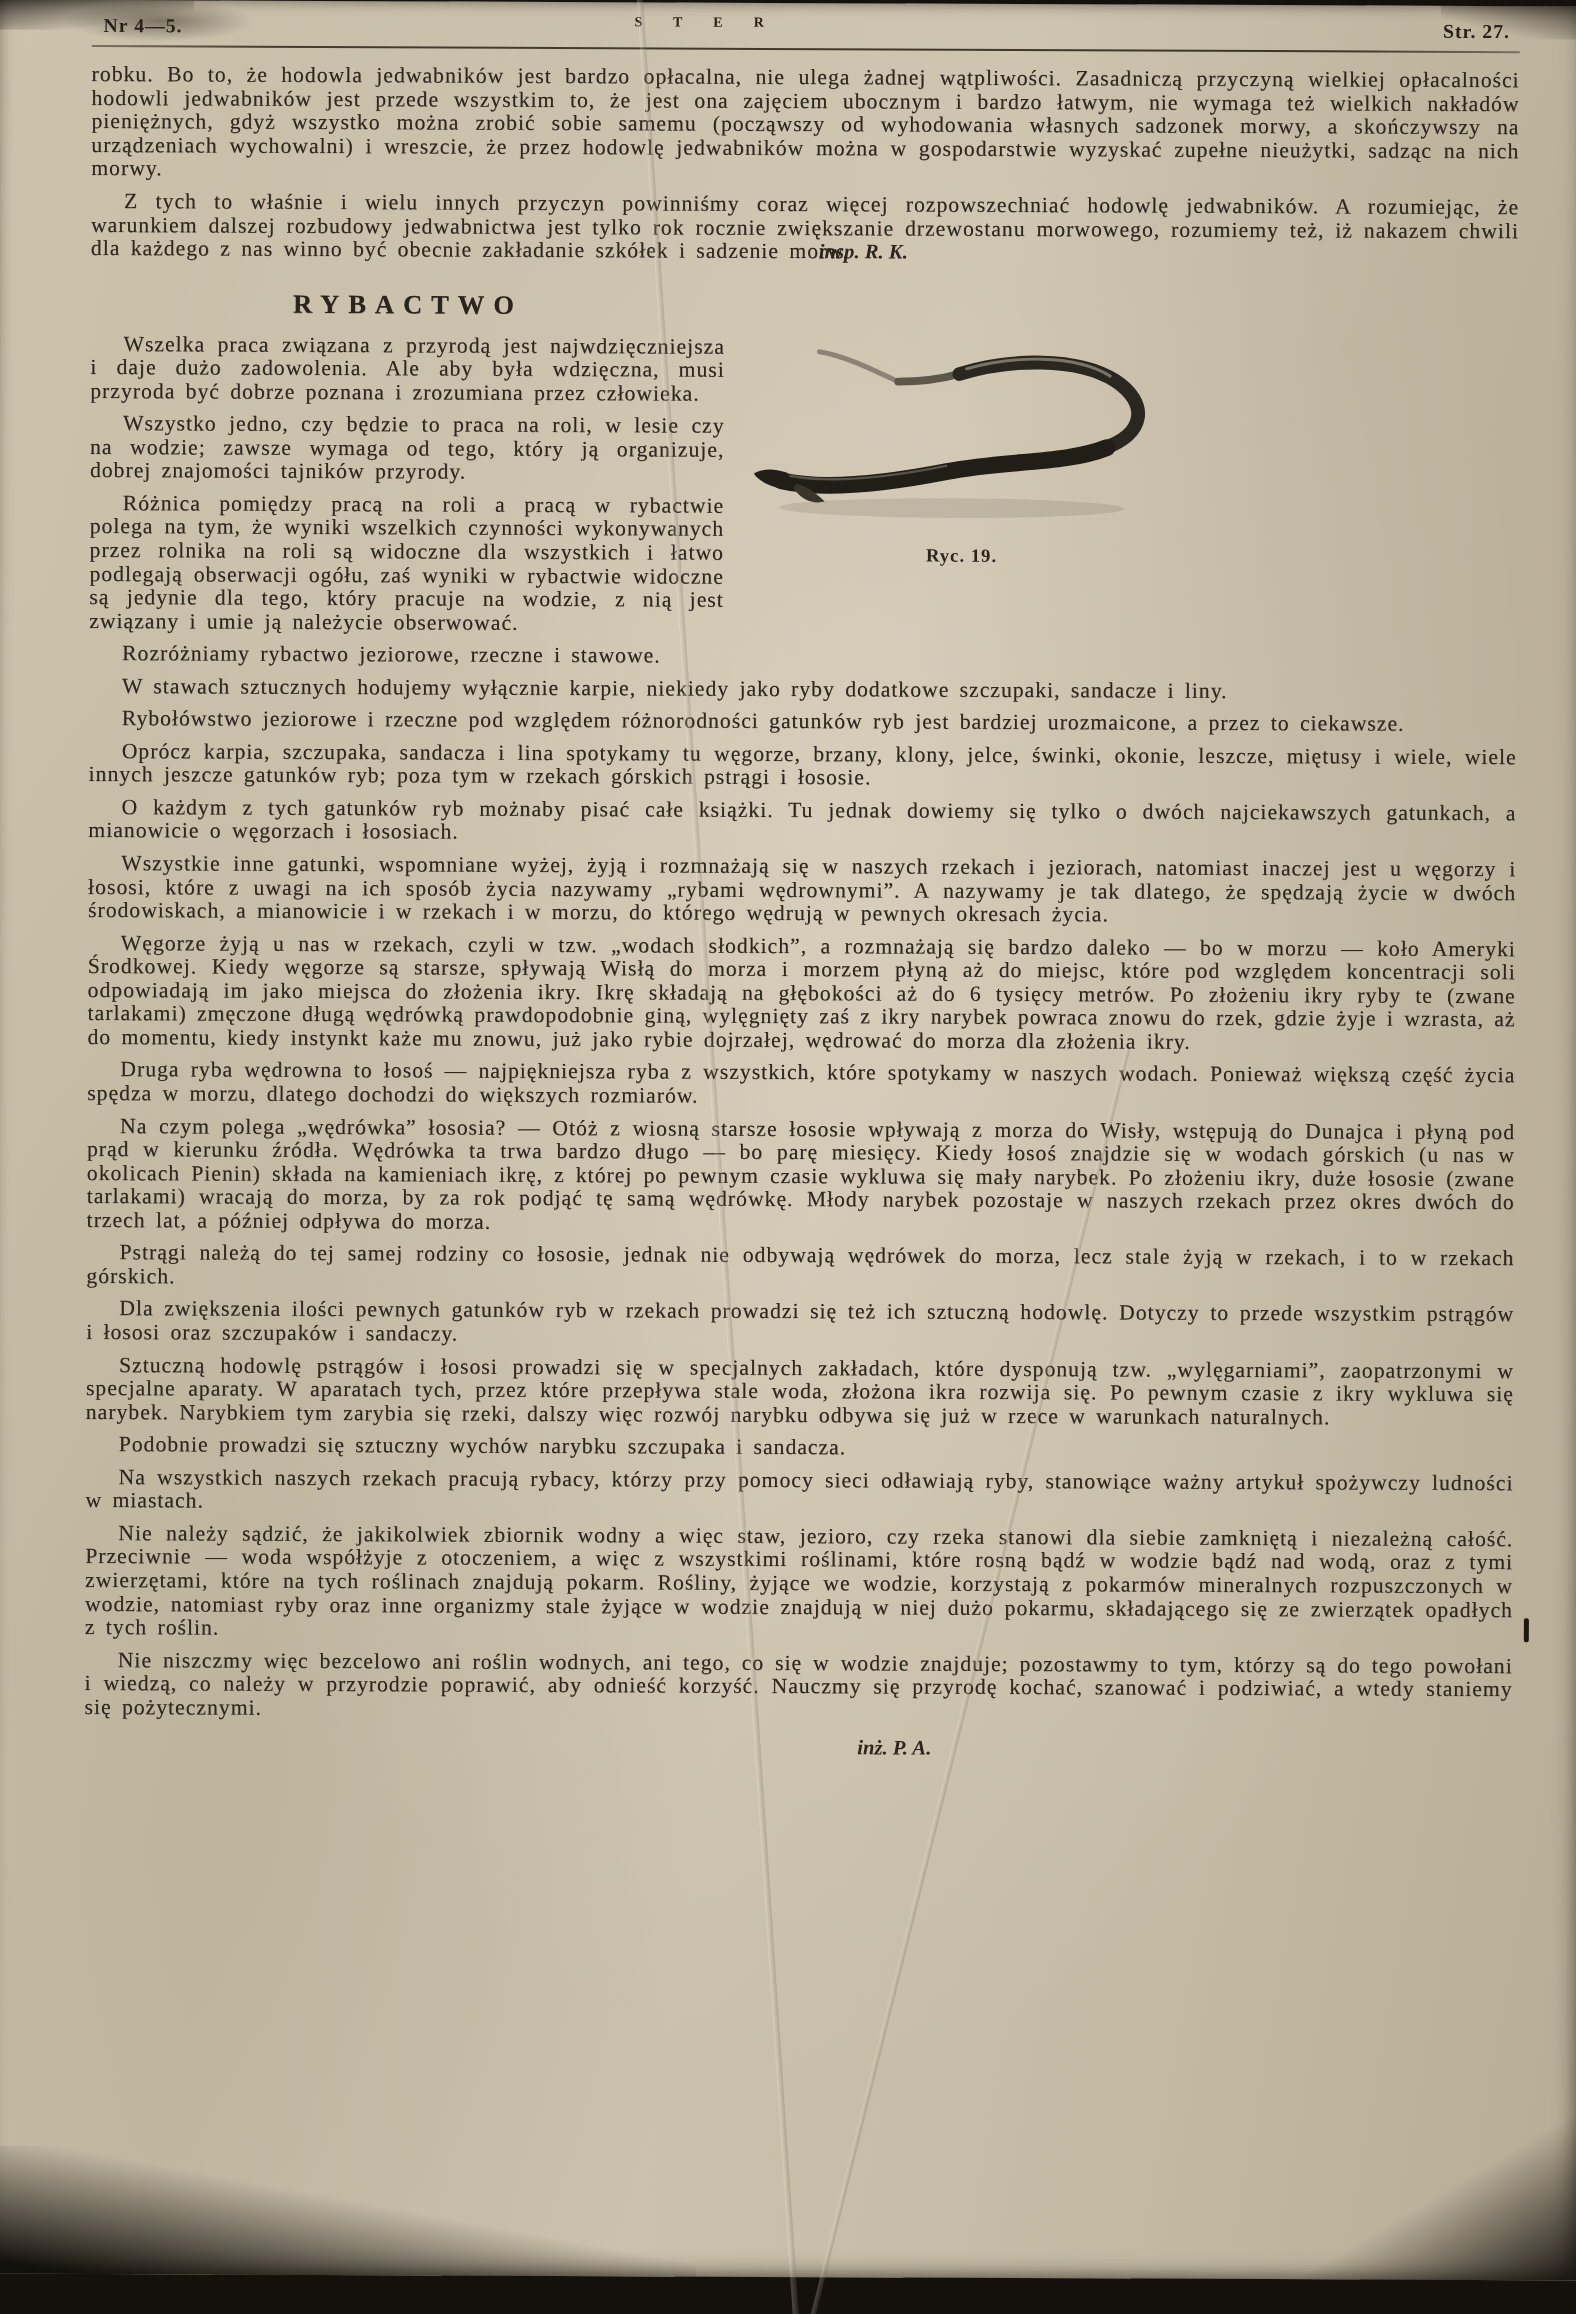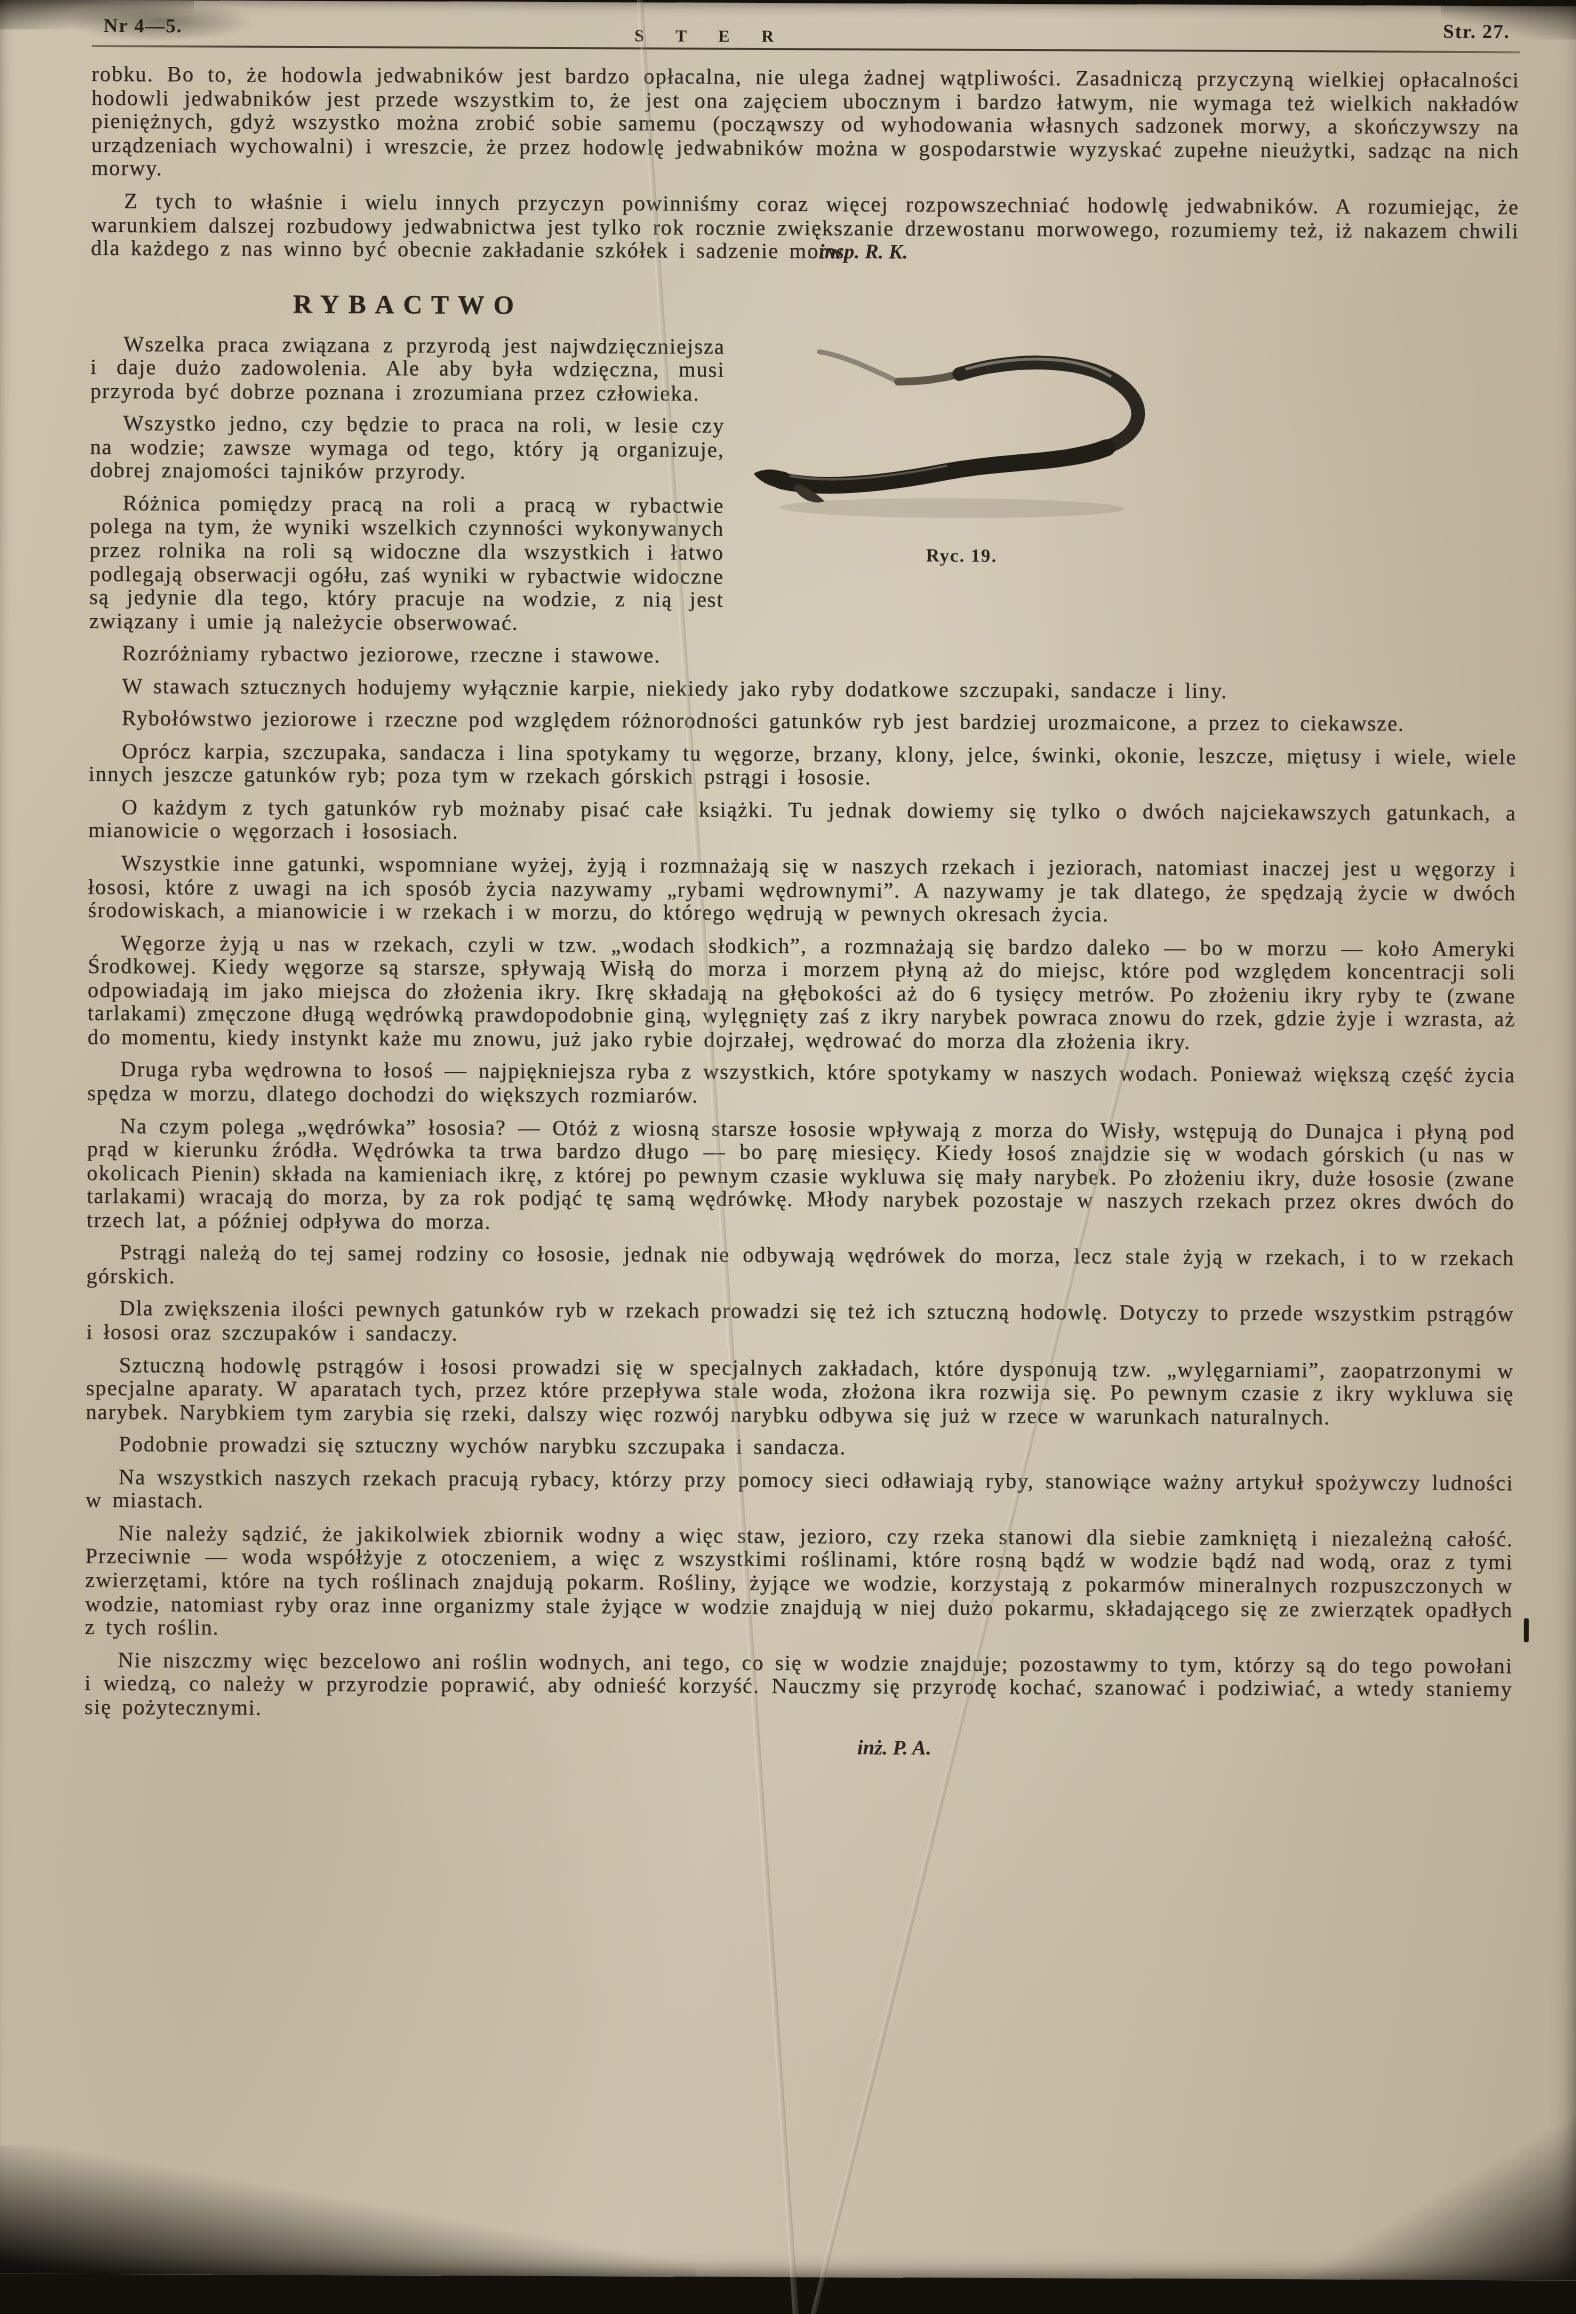--- a/index.html
+++ b/index.html
@@ -47,21 +47,21 @@
     background:linear-gradient(90deg, rgba(255,255,250,0.32), rgba(100,84,60,0.38)); }
   .ink-mark { position:absolute; right:53px; top:1612px; width:4.9px; height:23.6px;
     background:#1d1913; border-radius:2px; }
   .header-smudge { position:absolute; left:69px; top:0; width:187px; height:41px;
     background:radial-gradient(ellipse at center, rgba(28,22,15,0.45), rgba(0,0,0,0) 72%); }
 
   
   .page-header { position:relative; height:29.6px; font-weight:bold; font-size:19.7px;
     letter-spacing:1px; color:#27211a; }
   .issue   { position:absolute; left:11.8px;  top:2px; }
-  .masthead{ position:absolute; left:38%;   top:12px;   font-size:17px; letter-spacing:13.8px; }
+  .masthead{ position:absolute; left:38%;   top:0;   font-size:14px; letter-spacing:13.8px; }
   .pagenum { position:absolute; right:9.9px; top:2px; }
   .header-rule { height:2px; margin-top:3.9px;
     background:linear-gradient(90deg, rgba(55,46,36,0.55), #453b2e 12%, #3e352a 88%, rgba(55,46,36,0.5));
   }
 
   
   .article { margin-top:13.8px; }
   p {
     font-size:21.7px; line-height:23.6px;
     letter-spacing:1px; word-spacing:3.9px;

